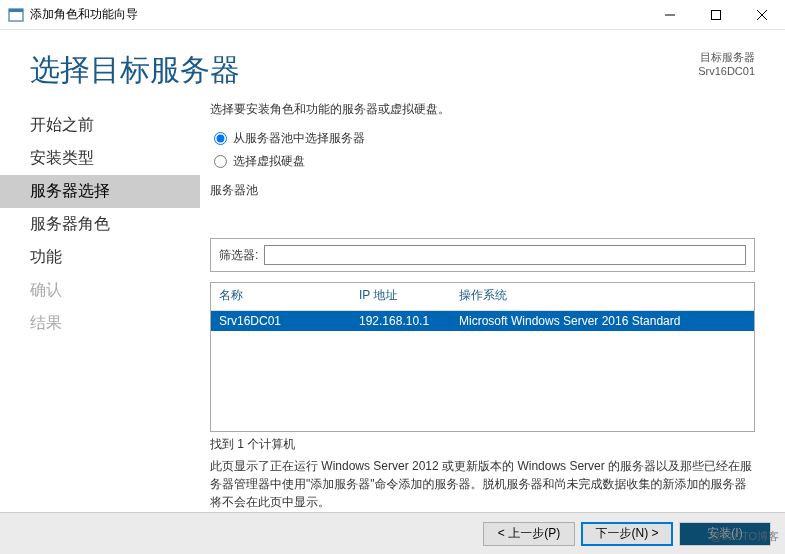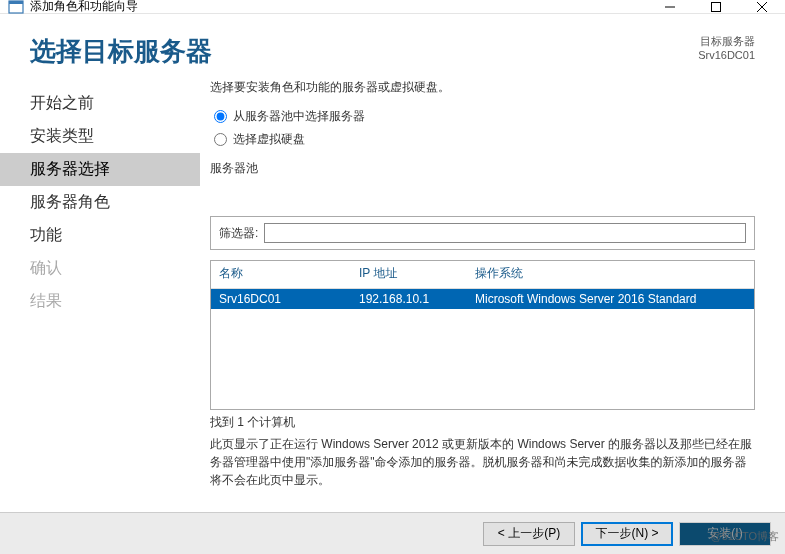--- a/index.html
+++ b/index.html
@@ -1,25 +1,25 @@
 <!DOCTYPE html>
 <html><head>
   <meta charset="utf-8">
   <style>
     * { box-sizing: border-box; margin: 0; padding: 0; font-family: "Microsoft YaHei", "Segoe UI", sans-serif; }
     body { width: 785px; height: 554px; background: #fff; overflow: hidden; position: relative; }
     
-    .title-bar { height: 14px; display: flex; align-items: center; border-bottom: 1px solid #e5e5e5; }
+    .title-bar { height: 30px; display: flex; align-items: center; border-bottom: 1px solid #e5e5e5; }
     .title-bar .icon { width: 16px; height: 16px; margin: 0 6px 0 8px; }
     .title-bar .title { font-size: 12px; color: #000; flex: 1; }
     .window-controls { display: flex; }
     .win-btn { width: 46px; height: 30px; display: flex; align-items: center; justify-content: center; font-size: 12px; color: #000; }
     
     .header { display: flex; padding: 20px 30px 10px 30px; align-items: flex-start; }
-    .header h1 { font-size: 26px; font-weight: 700; color: #1a5a8a; flex: 1; }
+    .header h1 { font-size: 30px; font-weight: 400; color: #1a5a8a; flex: 1; }
     .header .target { text-align: right; font-size: 11px; color: #555; }
     
     .body { display: flex; padding: 0 0 0 0; height: 420px; }
     
     .sidebar { width: 200px; padding-top: 8px; }
     .sidebar .item { padding: 6px 30px; font-size: 16px; color: #333; cursor: default; }
     .sidebar .item.disabled { color: #aaa; }
     .sidebar .item.active { background: #cccccc; color: #000; }
     
     .content { flex: 1; padding: 0 30px 0 10px; font-size: 12px; color: #333; }
@@ -31,21 +31,21 @@
     .pool-label { margin-top: 12px; margin-bottom: 12px; }
     
     .filter-box { border: 1px solid #aaa; padding: 6px 8px; display: flex; align-items: center; gap: 6px; margin-bottom: 10px; margin-top: 39px; }
     .filter-box label { font-size: 12px; }
     .filter-box input { flex: 1; border: 1px solid #888; height: 20px; padding: 0 4px; font-size: 12px; }
     
     .table-wrap { border: 1px solid #aaa; height: 150px; overflow: auto; }
     .table-header { display: flex; font-size: 12px; color: #1a5a8a; padding: 4px 0 6px 8px; border-bottom: 1px solid #ddd; }
     .col-name { width: 140px; }
     .col-ip { width: 100px; }
-    .col-os { flex: 1; margin-left: 16px; }
+    .col-os { flex: 1; }
     .table-row { display: flex; background: #0066b3; color: #fff; font-size: 12px; padding: 3px 0 3px 8px; }
     
     .found { margin-top: 4px; font-size: 12px; }
     .footnote { margin-top: 4px; font-size: 12px; line-height: 1.5; color: #333; }
     
     .footer { position: absolute; bottom: 0; left: 0; right: 0; height: 42px; background: #ebebeb; border-top: 1px solid #ccc; display: flex; align-items: center; justify-content: flex-end; padding: 0 14px; gap: 6px; }
     .footer button { width: 92px; height: 24px; font-size: 12px; background: #e1e1e1; border: 1px solid #adadad; cursor: pointer; }
     .footer button.primary { border: 2px solid #0078d7; background: #e1e1e1; }
     .footer button:disabled { color: #999; border-color: #ccc; background: #0c4a6e; }
     

